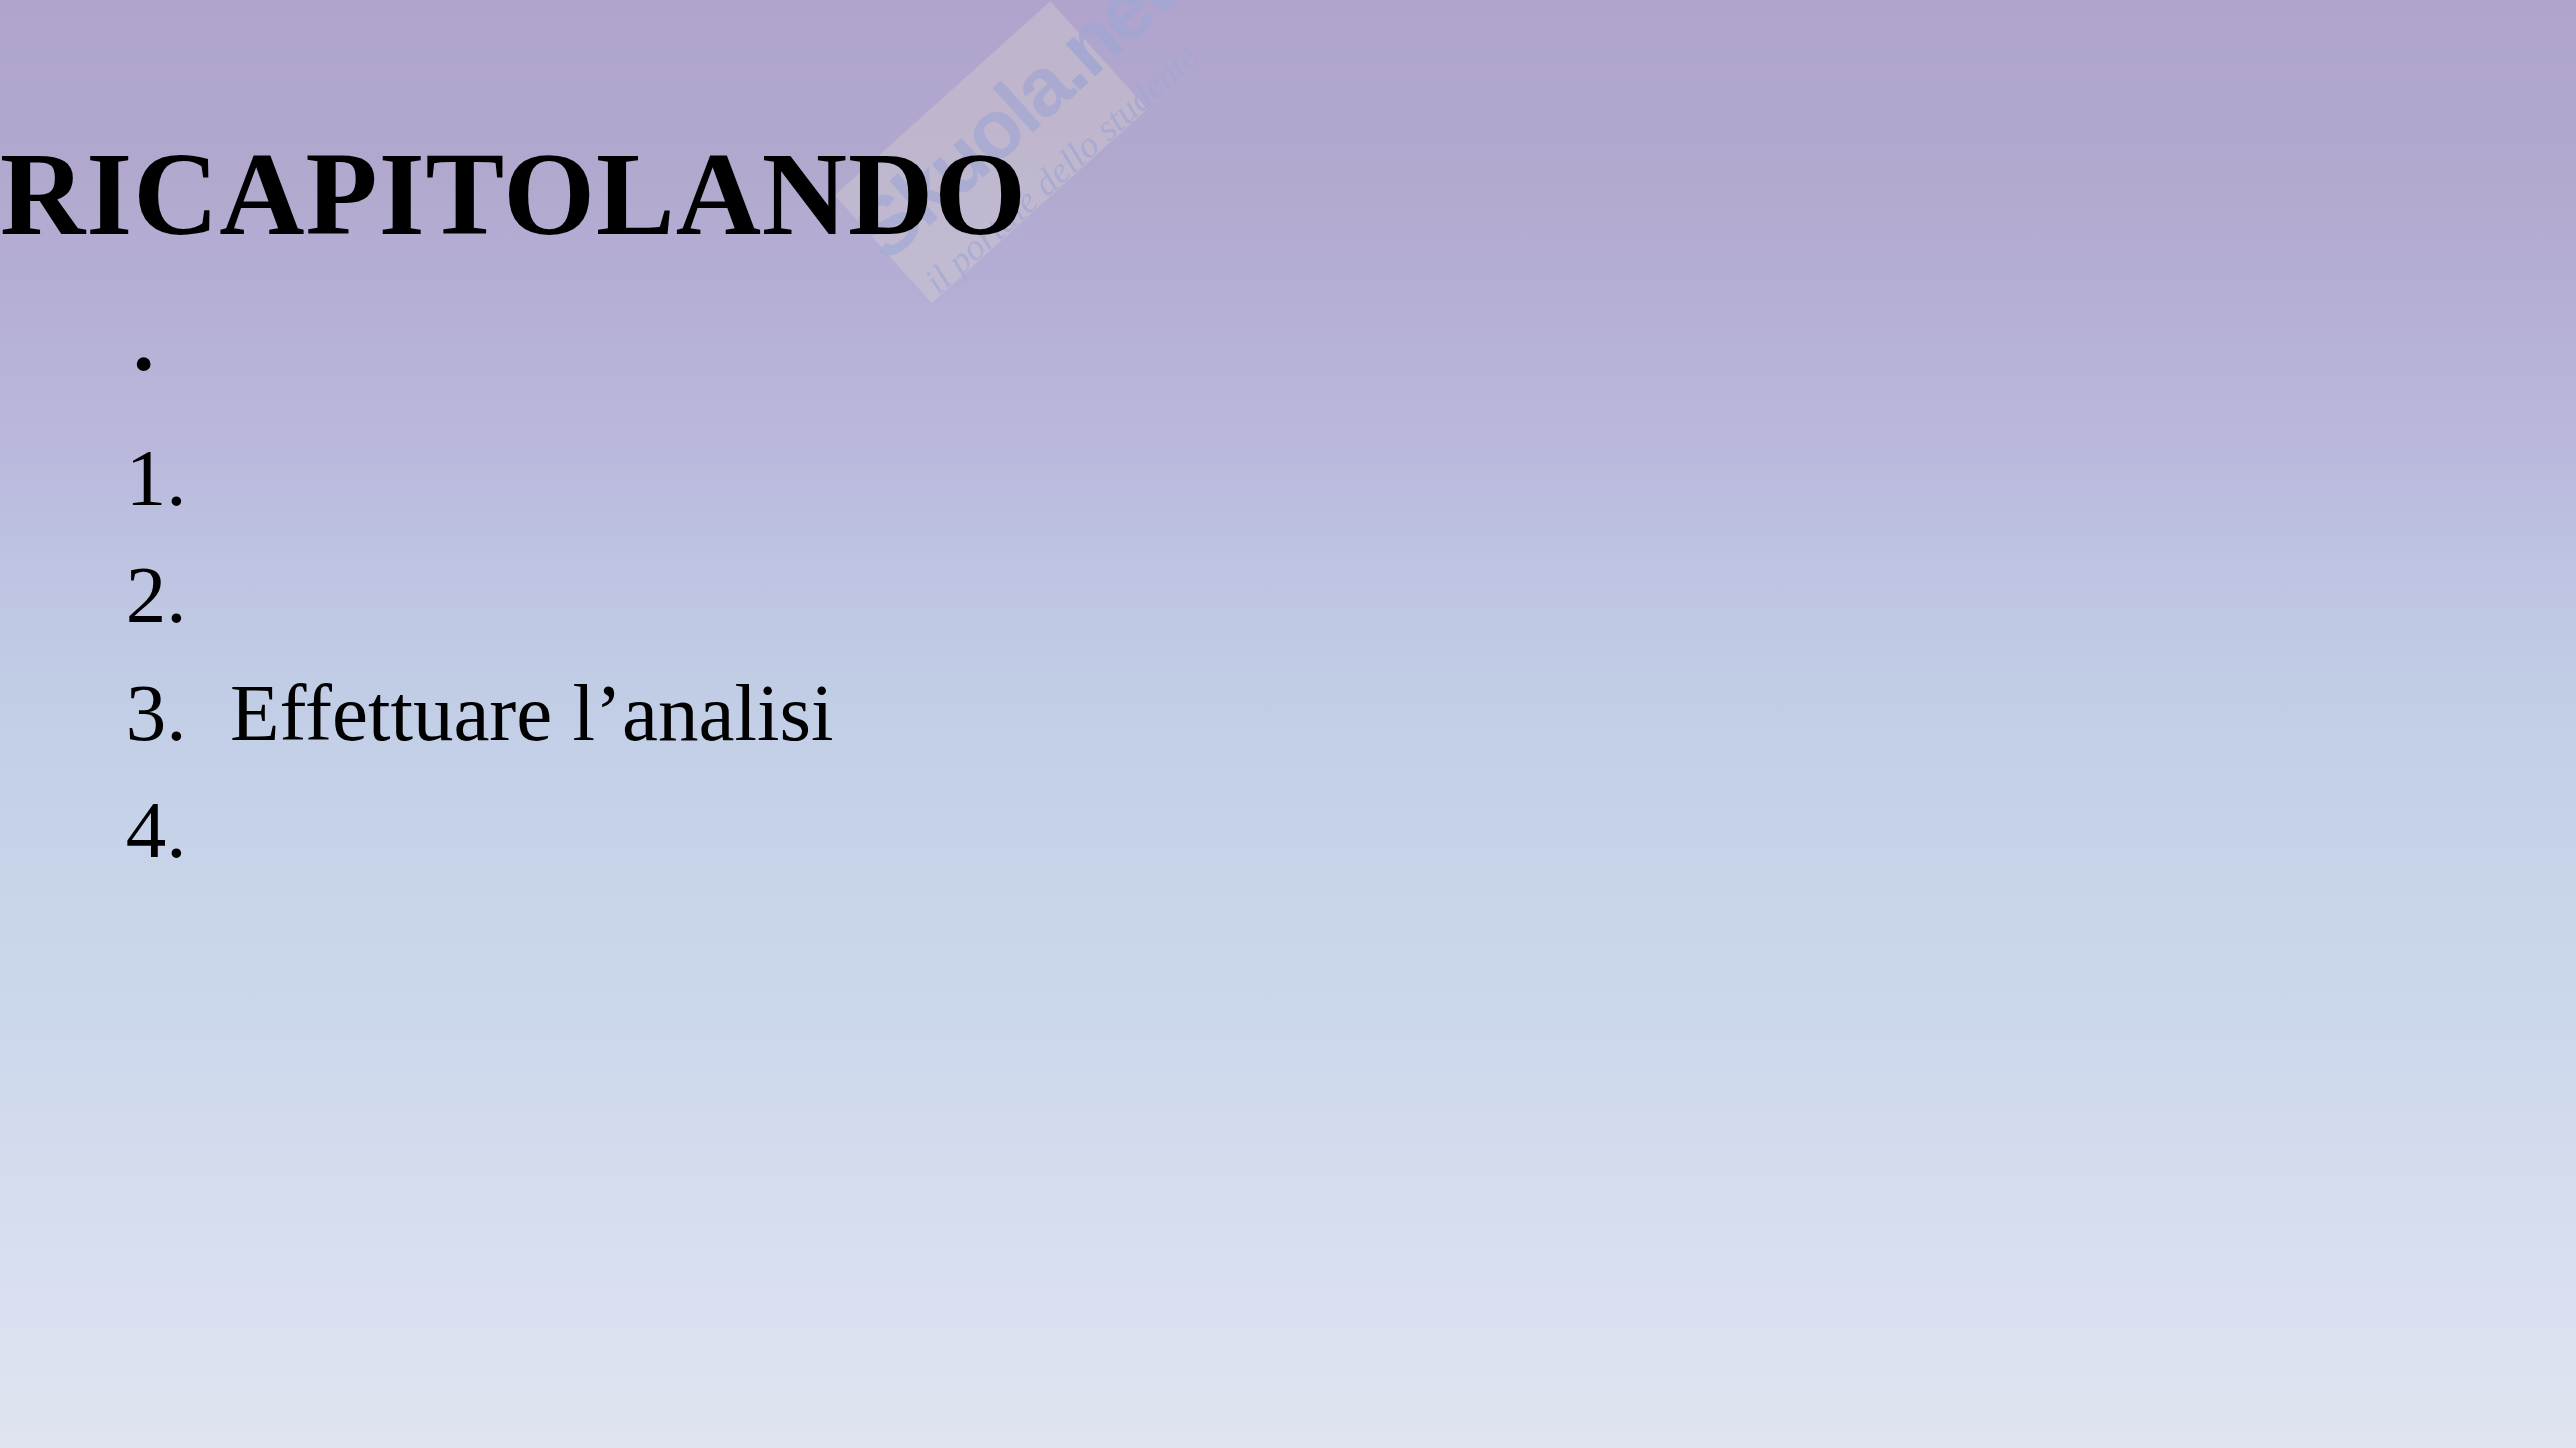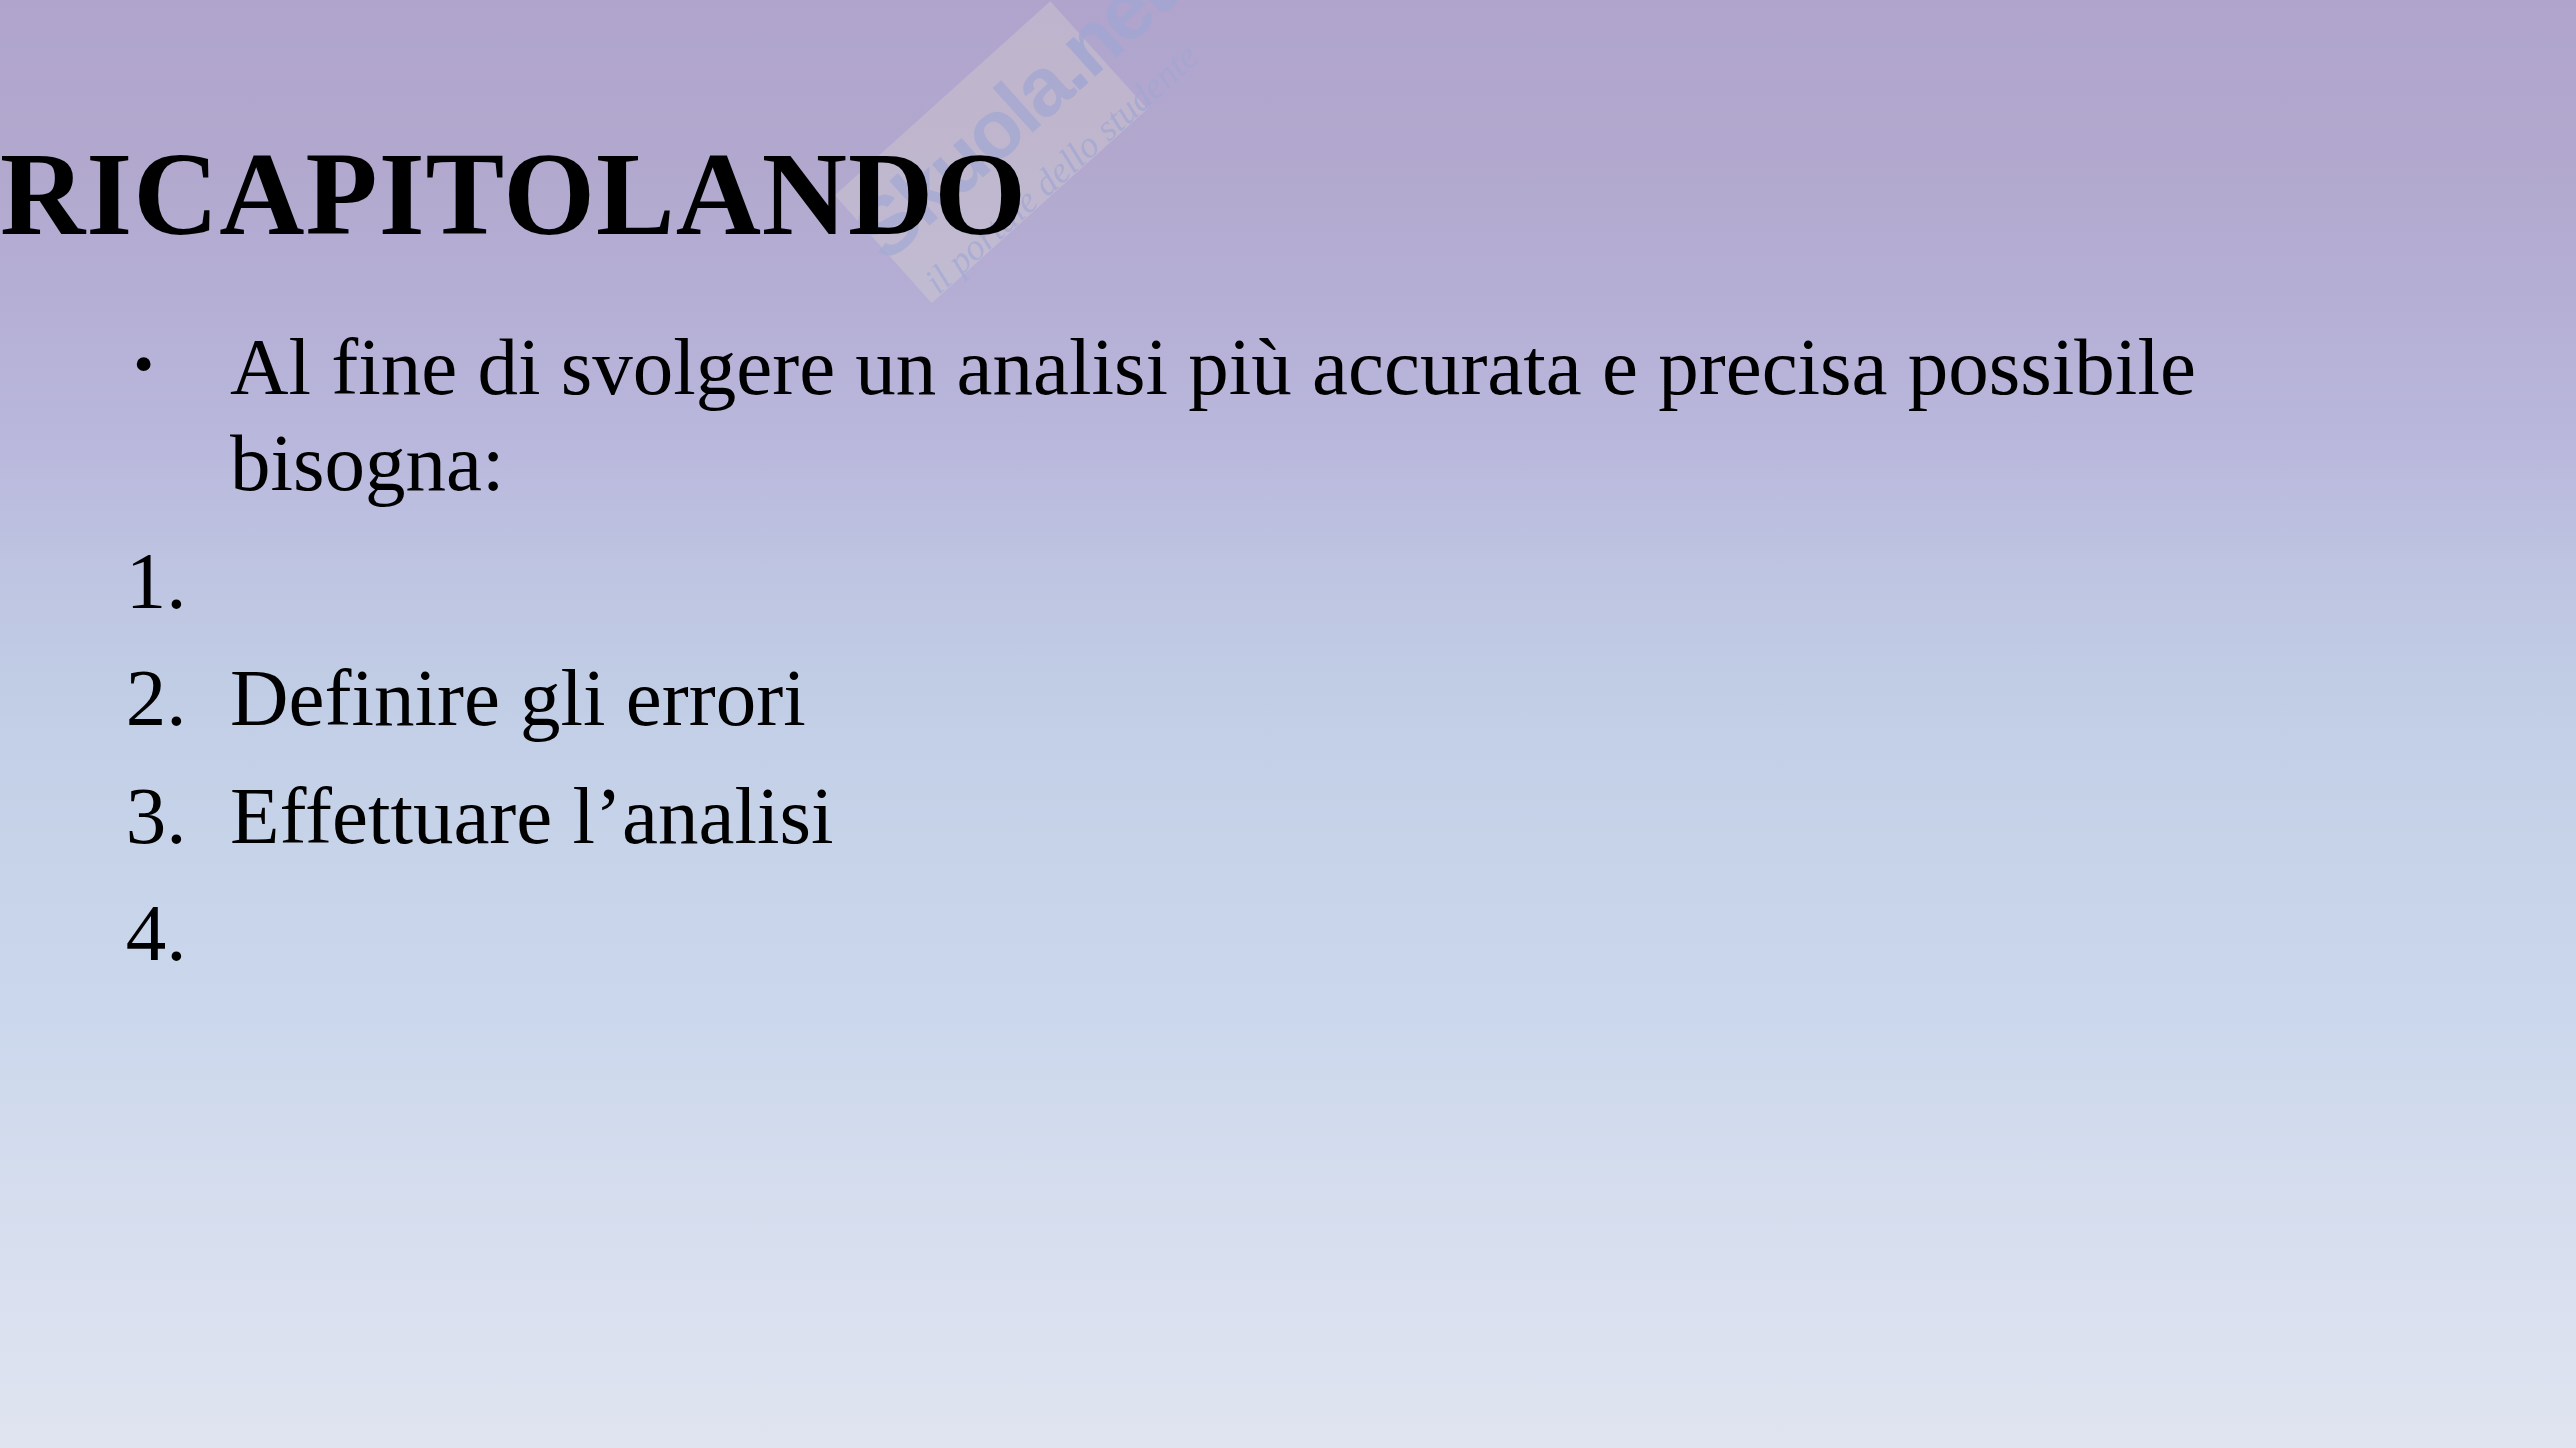--- a/index.html
+++ b/index.html
@@ -136,30 +136,28 @@
     <div class="wm-brand"><span>Skuola</span><span class="wm-dot">.net</span></div>
     <div class="wm-tag">il portale dello studente</div>
   </div>
 
   <h1 id="title">RICAPITOLANDO</h1>
 
   <div id="body-list">
 
     <div class="item" id="item-bullet">
       <span class="marker dot">•</span>
-      <span class="text">Al fine di svolgere un analisi più accurata e precisa possibile bisogna:</span>
     </div>
 
     <div class="item">
       <span class="marker">1.</span>
     </div>
 
     <div class="item">
       <span class="marker">2.</span>
-      <span class="text">Definire gli errori</span>
     </div>
 
     <div class="item">
       <span class="marker">3.</span>
       <span class="text">Effettuare l’analisi</span>
     </div>
 
     <div class="item">
       <span class="marker">4.</span>
     </div>

